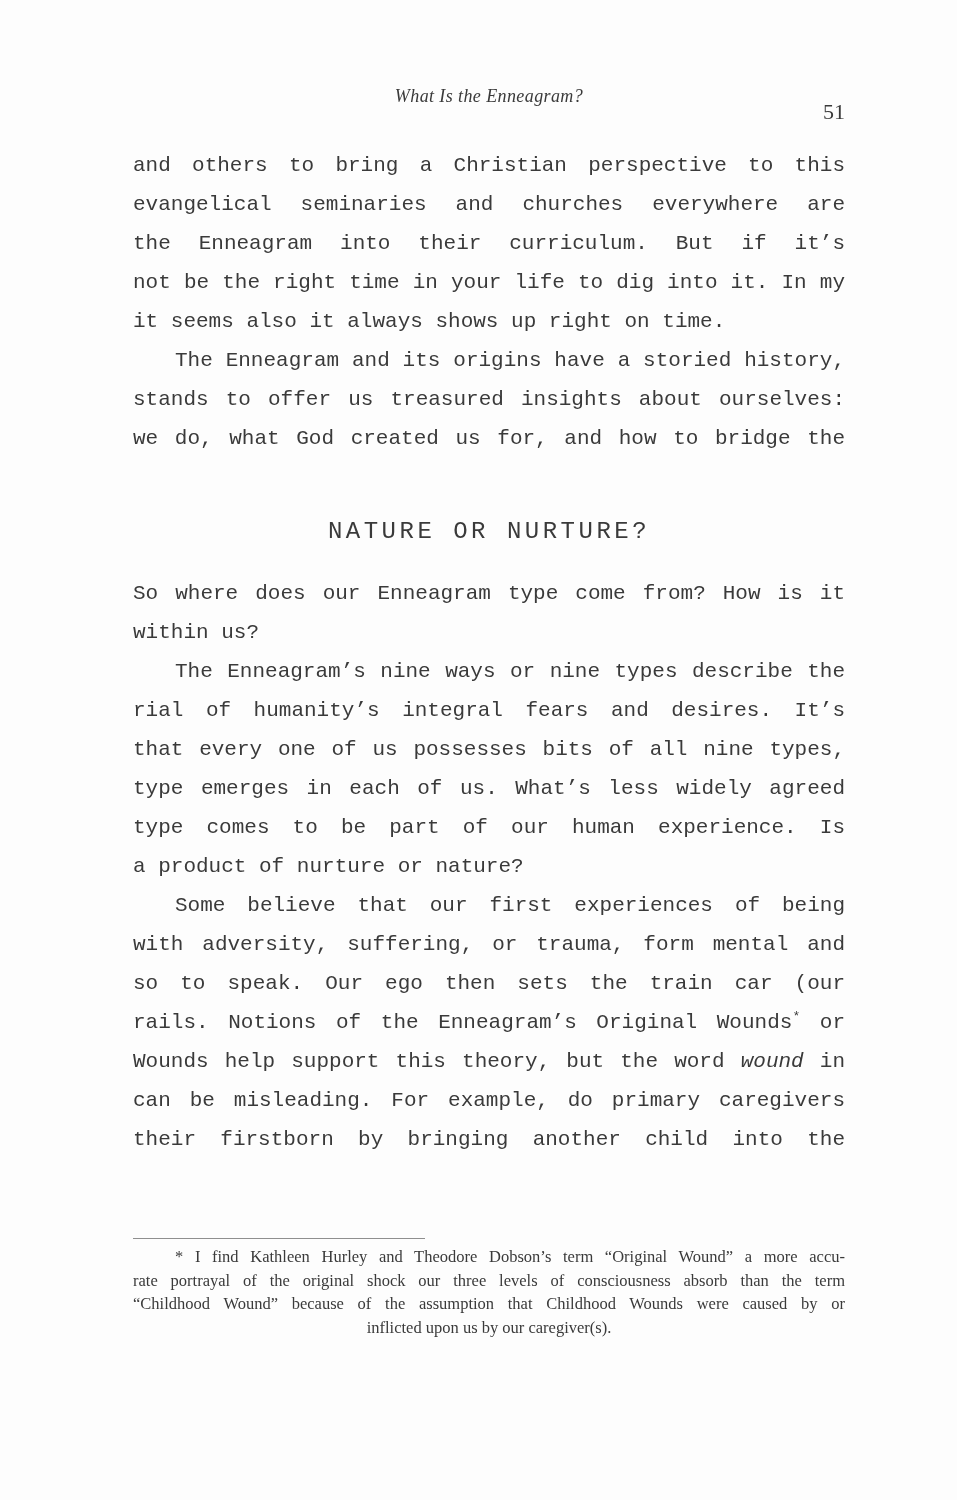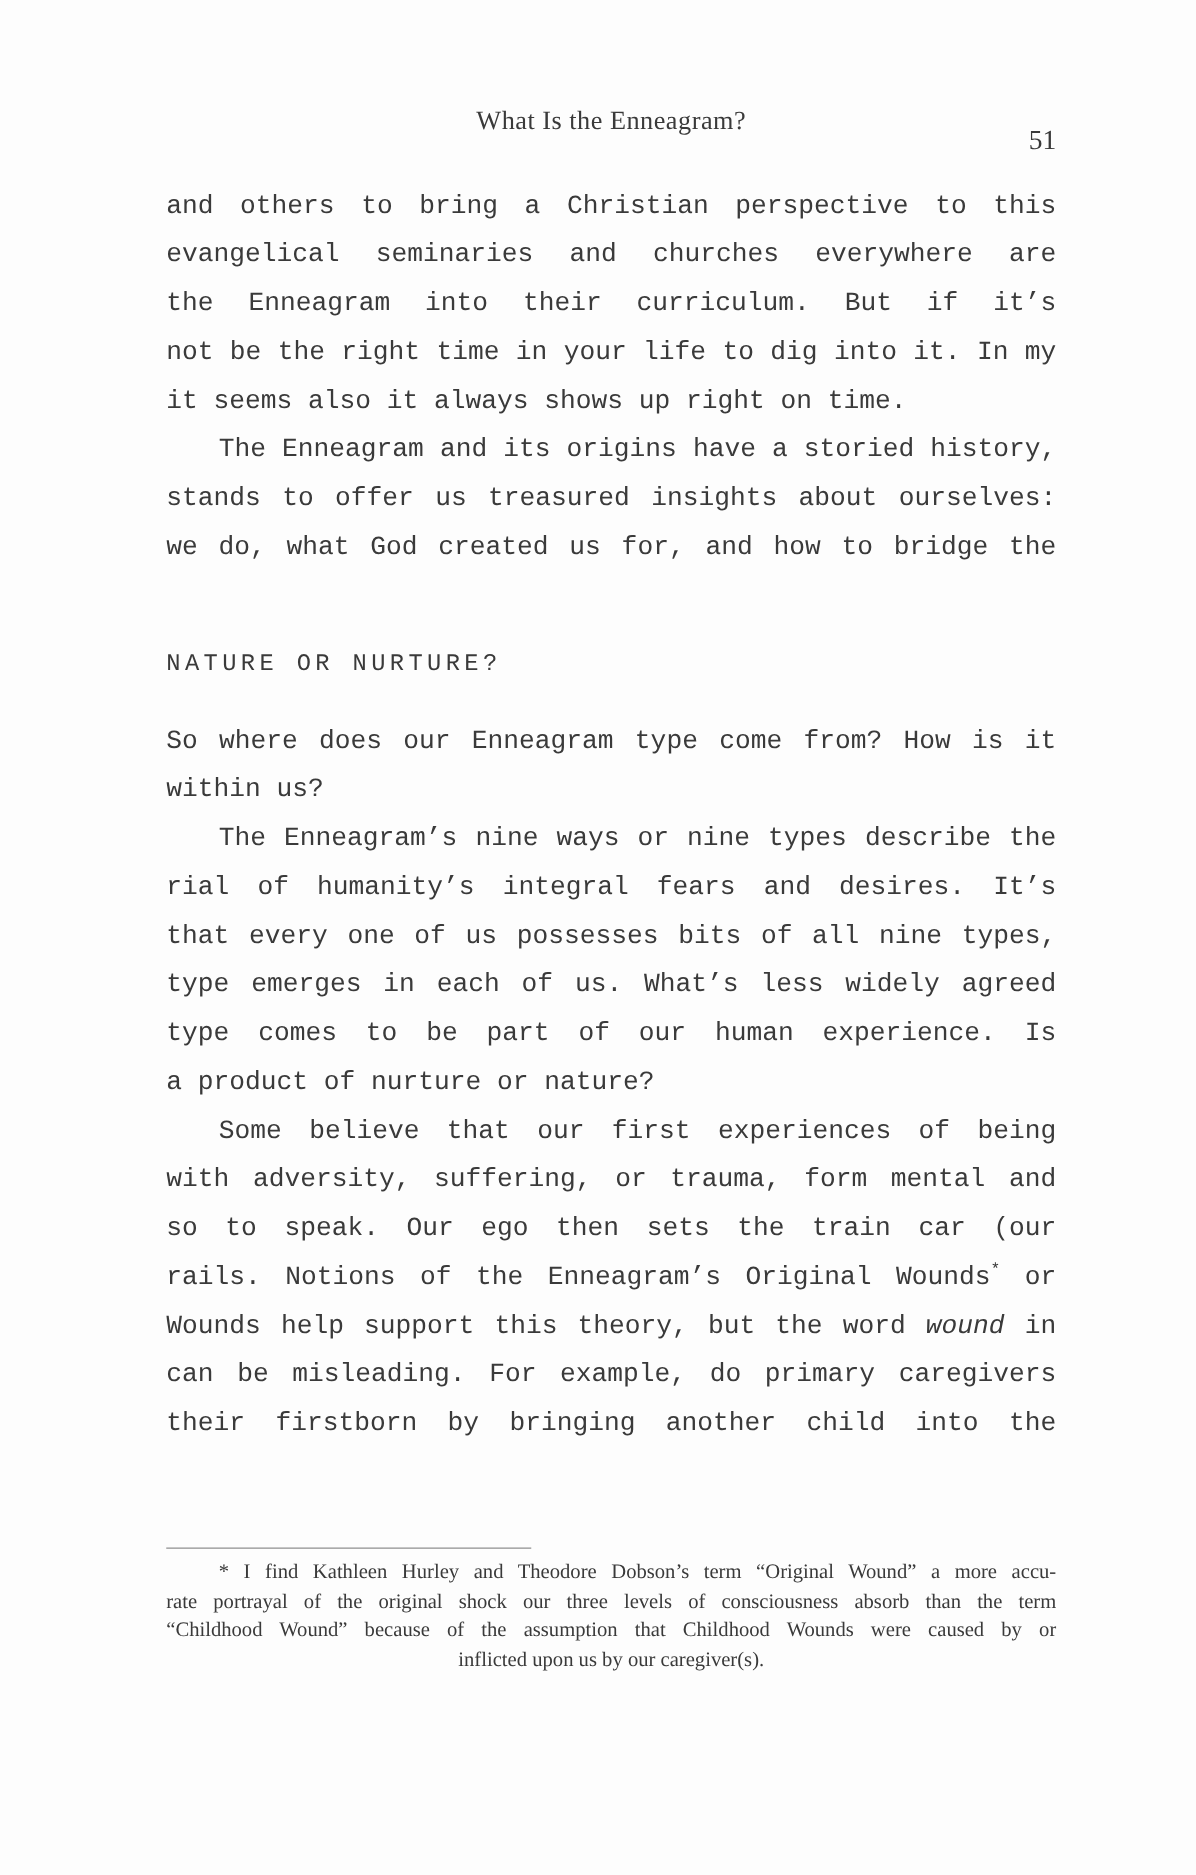--- a/index.html
+++ b/index.html
@@ -16,21 +16,22 @@
     position: absolute;
     top: 82px;
     left: 133px;
     width: 712px;
     height: 30px;
   }
   .running-head {
     position: absolute;
     left: 0; right: 0;
     text-align: center;
-    font-size: 21px;
+    font-style: italic;
+    font-size: 18px;
     line-height: 28px;
     letter-spacing: 0.4px;
   }
   .page-number {
     position: absolute;
     right: 0; top: 16px;
     font-size: 22px;
     line-height: 28px;
   }
   .body-text {
@@ -48,21 +49,22 @@
     white-space: nowrap;
   }
   .line.fill {
     white-space: normal;
     text-align: justify;
     text-align-last: justify;
     text-justify: inter-word;
   }
   .line.ind { text-indent: 42px; }
   .section-heading {
-    font-size: 19px;
+    text-align: center;
+    font-size: 24px;
     line-height: 39px;
     letter-spacing: 3.5px;
     color: var(--ink, #3a3a3a);
     margin: 54px 0 23px 0;
   }
   .footnote {
     position: absolute;
     top: 1238px;
     left: 133px;
     width: 712px;

